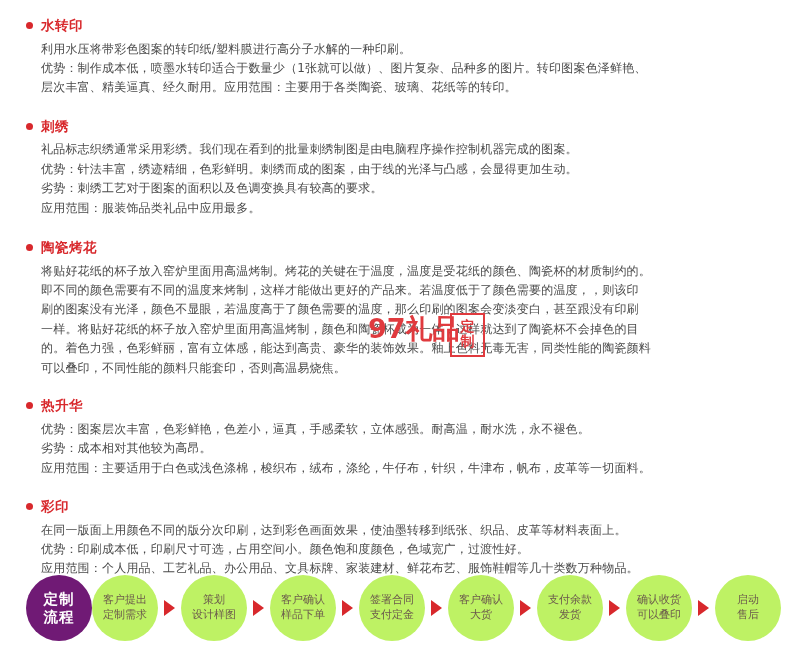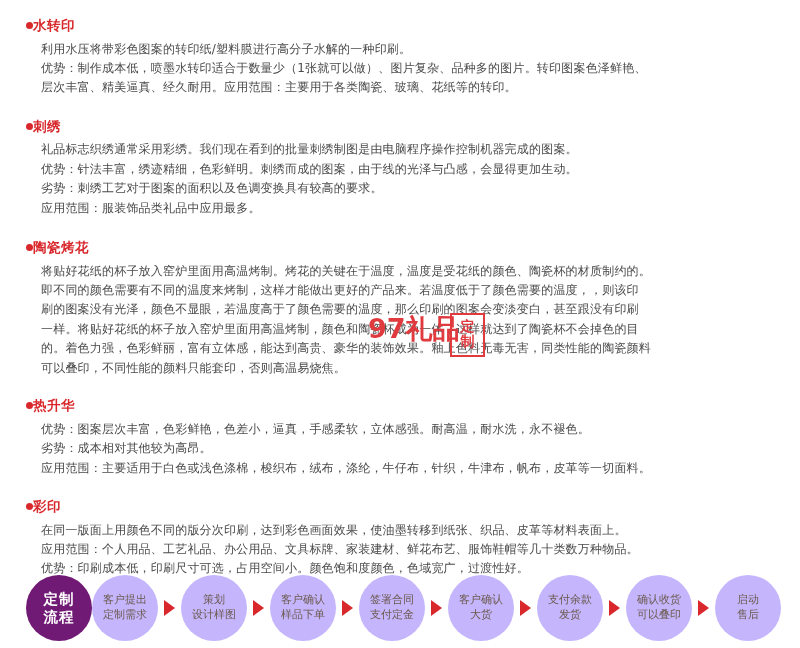--- a/index.html
+++ b/index.html
@@ -20,20 +20,21 @@
     width: 800px;
     height: 648px;
     padding: 0;
   }
   .section {
     padding: 0 26px 0 26px;
   }
   .sec-head {
     display: flex;
     align-items: center;
+    gap: 8px;
     margin-bottom: 7px;
   }
   .bullet {
     width: 7px;
     height: 7px;
     border-radius: 50%;
     background: #d8282c;
     flex: 0 0 auto;
     display: block;
   }
@@ -121,21 +122,21 @@
     align-items: center;
     justify-content: center;
     line-height: 1.25;
     flex: 0 0 auto;
     letter-spacing: 1px;
   }
   .flow-step {
     width: 66px;
     height: 66px;
     border-radius: 50%;
-    background: #c4b5fd;
+    background: #bef264;
     color: #6b5a4c;
     font-size: 11px;
     display: flex;
     flex-direction: column;
     align-items: center;
     justify-content: center;
     line-height: 1.35;
     flex: 0 0 auto;
     text-align: center;
   }
@@ -207,22 +208,22 @@
     </div>
   </div>
 
   <div class="section sec-5">
     <div class="sec-head">
       <span class="bullet"></span>
       <span class="sec-title">彩印</span>
     </div>
     <div class="sec-body">
       <p>在同一版面上用颜色不同的版分次印刷，达到彩色画面效果，使油墨转移到纸张、织品、皮革等材料表面上。</p>
+      <p>优势：印刷成本低，印刷尺寸可选，占用空间小。颜色饱和度颜色，色域宽广，过渡性好。</p>
       <p>应用范围：个人用品、工艺礼品、办公用品、文具标牌、家装建材、鲜花布艺、服饰鞋帽等几十类数万种物品。</p>
-      <p>优势：印刷成本低，印刷尺寸可选，占用空间小。颜色饱和度颜色，色域宽广，过渡性好。</p>
     </div>
   </div>
 
   <div class="watermark">
     <span class="wm-text">97礼品</span>
     <span class="wm-box">
       <span>定</span><br>
       <span>制</span>
     </span>
   </div>

